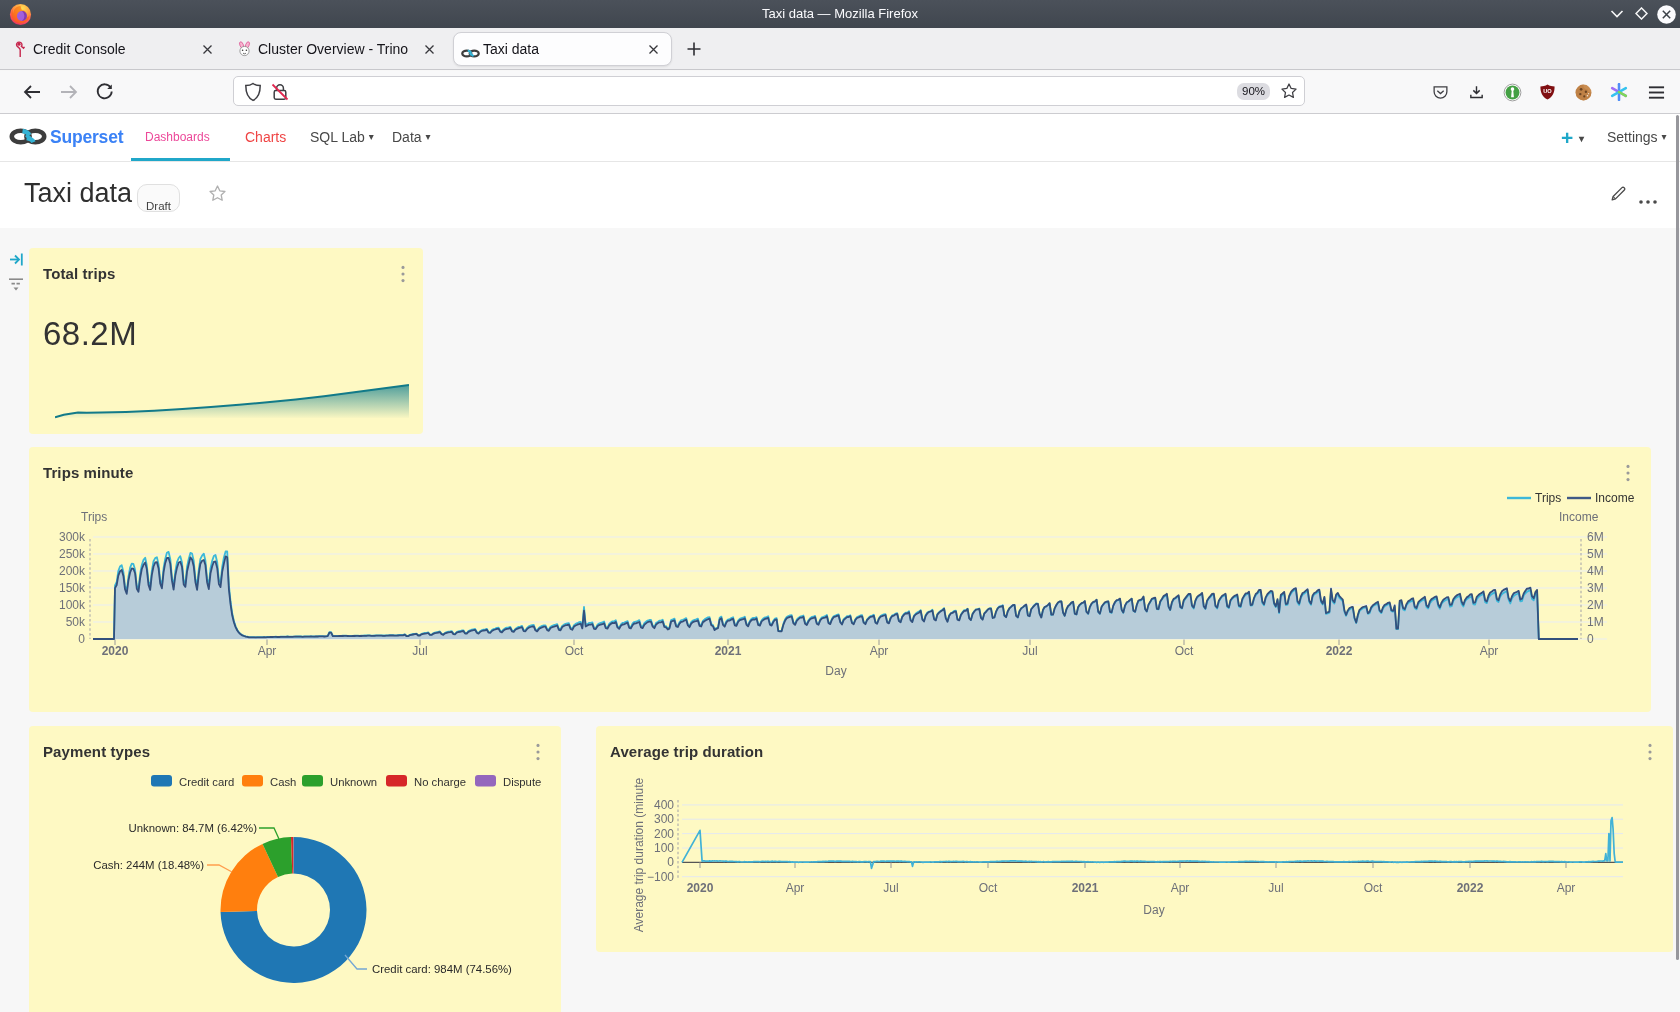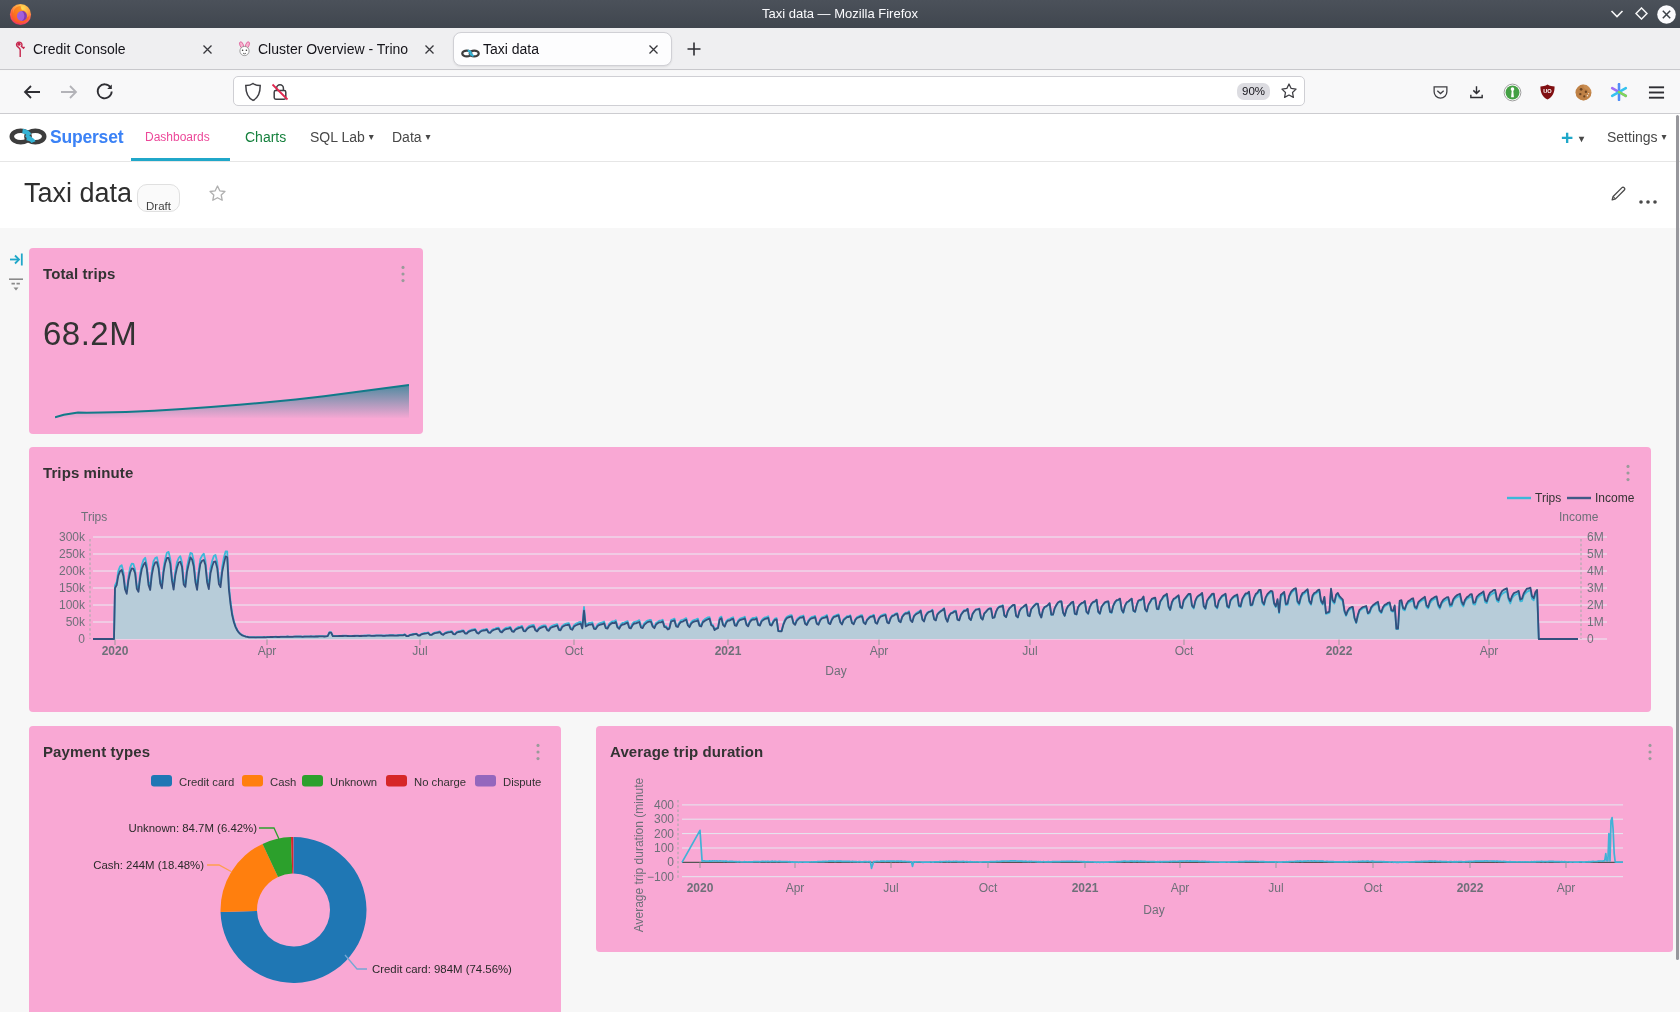--- a/index.html
+++ b/index.html
@@ -1,18 +1,18 @@
 <!DOCTYPE html>
 <html><head><meta charset="utf-8"><style>
 * { margin:0; padding:0; box-sizing:border-box; }
 html,body { width:1680px; height:1012px; overflow:hidden; font-family:"Liberation Sans",sans-serif; background:#f7f7f7; }
 .abs { position:absolute; }
 .axlab { font-size:12px; fill:#6e7079; font-family:"Liberation Sans",sans-serif; }
 .cardtitle { position:absolute; left:14px; top:17px; font-size:15px; font-weight:bold; color:#333; letter-spacing:0.1px; }
-.card { position:absolute; background:#f9a8d4; border-radius:4px; }
+.card { position:absolute; background:#fef9c3; border-radius:4px; }
 </style></head>
 <body>
 
 <div class="abs" style="left:0;top:0;width:1680px;height:36px;background:linear-gradient(#4b515a,#3d434b);">
   <svg width="23" height="23" viewBox="0 0 24 24" style="position:absolute;left:9px;top:3px">
 <defs>
         <radialGradient id="ffg" cx="0.6" cy="0.2" r="0.9">
 <stop offset="0" stop-color="#ffde55"></stop>
           <stop offset="0.45" stop-color="#ff9640"></stop>
 <stop offset="0.75" stop-color="#ff4f5e"></stop>
@@ -155,21 +155,21 @@
         </g>
 <g fill="none" stroke="#33b2d4" stroke-width="4.6">
 <path d="M13.47,2.93 A9,5.8 0 0 1 20.33,7.20"></path>
 <path d="M17.67,10.00 A9,5.8 0 0 1 24.53,14.27"></path>
 <path d="M20.33,7.20 L17.67,10.00"></path>
         </g>
 </svg></div>
   <div class="abs" style="left:50px;top:0;height:47px;line-height:47px;font-size:17.5px;font-weight:bold;color:#3b82f6;letter-spacing:-0.2px;">Superset</div>
   <div class="abs" style="left:145px;top:0;height:47px;line-height:47px;font-size:12px;color:#ec4899;">Dashboards</div>
   <div class="abs" style="left:131px;top:44px;width:99px;height:3px;background:#20a7c9;"></div>
-  <div class="abs" style="left:245px;top:0;height:47px;line-height:47px;font-size:14px;color:#15803d;">Charts</div>
+  <div class="abs" style="left:245px;top:0;height:47px;line-height:47px;font-size:14px;color:#ef4444;">Charts</div>
   <div class="abs" style="left:310px;top:0;height:47px;line-height:47px;font-size:14px;color:#484848;">SQL Lab <span style="font-size:10px;color:#484848;position:relative;top:-2px;">▾</span></div>
   <div class="abs" style="left:392px;top:0;height:47px;line-height:47px;font-size:14px;color:#484848;">Data <span style="font-size:10px;color:#484848;position:relative;top:-2px;">▾</span></div>
   <div class="abs" style="left:1561px;top:0;height:47px;line-height:47px;font-size:21px;font-weight:bold;color:#1fa8c9;">+ <span style="font-size:10px;color:#484848;position:relative;top:-3px;">▾</span></div>
   <div class="abs" style="left:1607px;top:0;height:47px;line-height:47px;font-size:14px;color:#484848;">Settings <span style="font-size:10px;position:relative;top:-2px;">▾</span></div>
 </div>
 
 <div class="abs" style="left:0;top:162px;width:1680px;height:66px;background:#fff;">
   <div class="abs" style="left:24px;top:18px;font-size:27px;line-height:27px;color:#2f2f2f;">Taxi data</div>
   <div class="abs" style="left:137px;top:22px;height:19px;padding:13px 8px;background:#fafafa;border:1px solid #e0e0e0;border-radius:10px;line-height:17px;font-size:11.5px;color:#424242;">Draft</div>
   <div class="abs" style="left:208px;top:22px"><svg width="19" height="19" viewBox="0 0 24 24">

